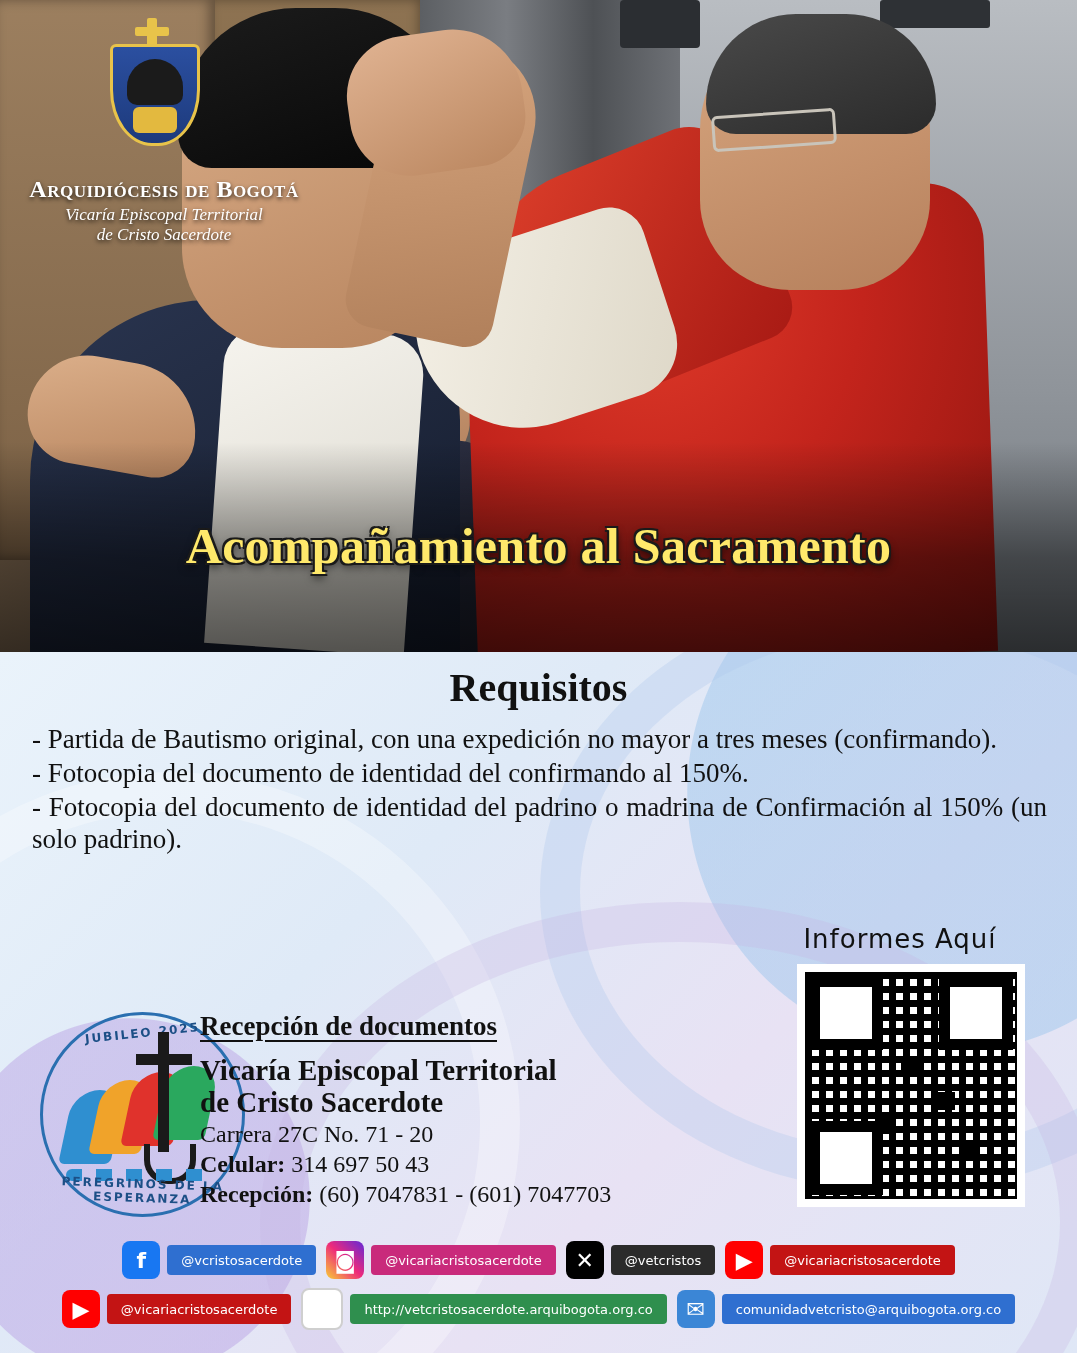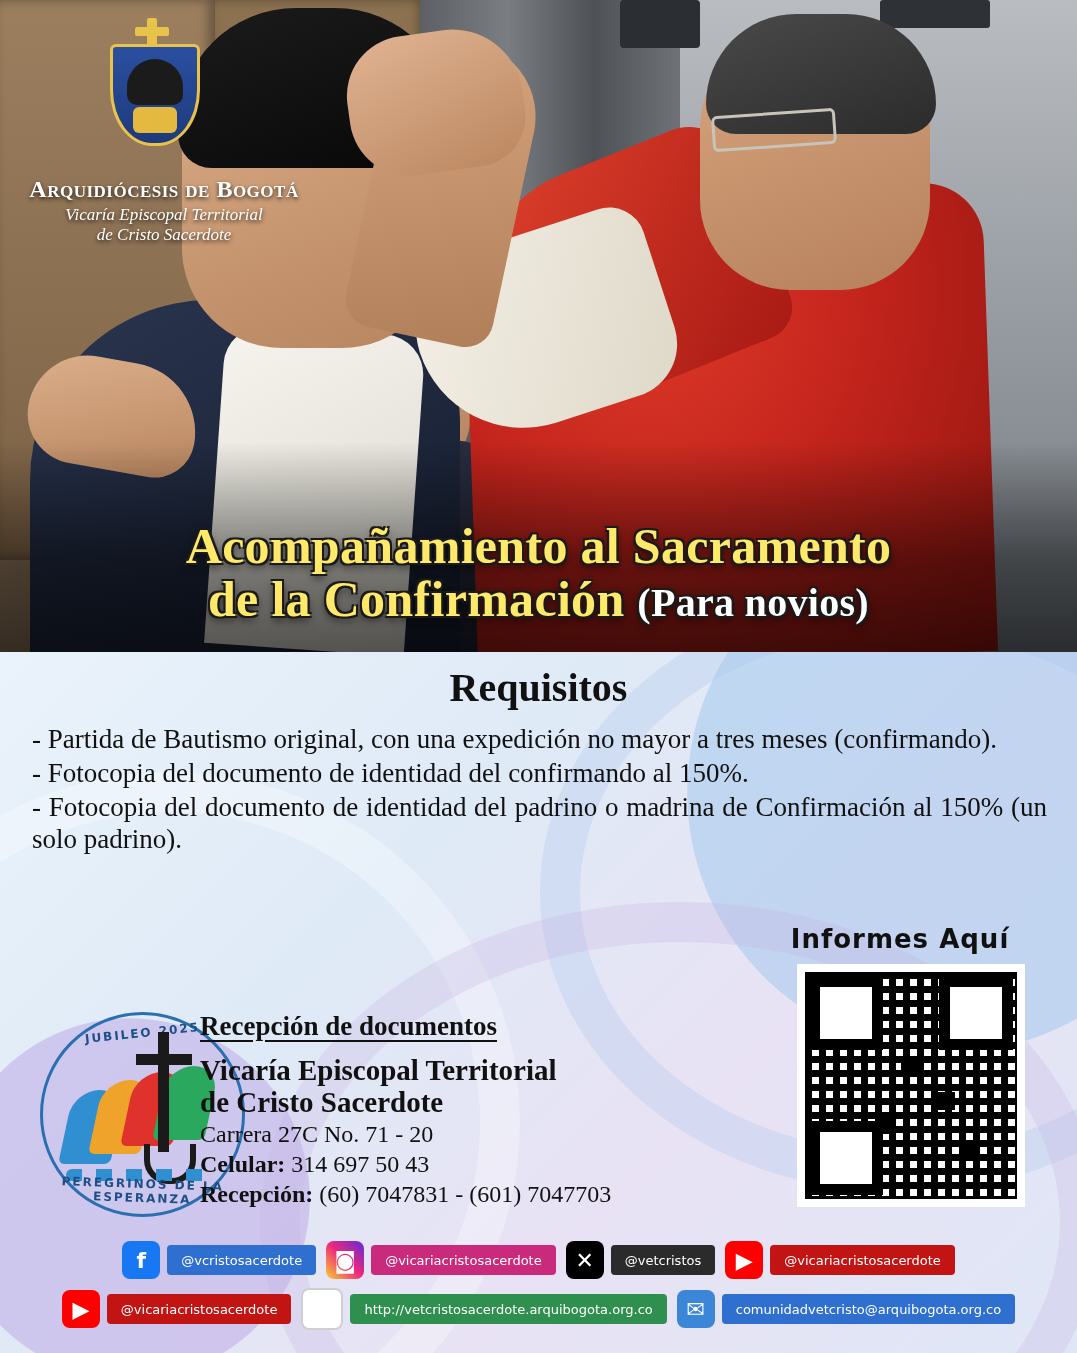--- a/index.html
+++ b/index.html
@@ -397,21 +397,21 @@
   }
   .rec-line b { font-weight: bold; }
 
   
   .informes {
     position: absolute;
     right: 52px; top: 272px;
     width: 250px;
     text-align: center;
     font-size: 26px;
-    font-weight: bold;
+    font-weight: normal;
     font-family: "DejaVu Sans", sans-serif;
     color: #111;
     letter-spacing: 1px;
   }
   .qr-box {
     position: absolute;
     right: 52px; top: 312px;
     width: 228px; height: 243px;
     background: #ffffff;
     padding: 8px;
@@ -607,24 +607,20 @@
       <div class="shield"></div>
     </div>
     <div class="logo-text">
       <div class="l1">Arquidiócesis de Bogotá</div>
       <div class="l2">Vicaría Episcopal Territorial</div>
       <div class="l3">de Cristo Sacerdote</div>
     </div>
 
     <div class="title-block">
       <div class="title-line">Acompañamiento al Sacramento</div>
-      <div class="title-line">
-        <span>de la Confirmación</span>
-        <span class="title-sub">(Para novios)</span>
-      </div>
     </div>
   </div>
 
   <div class="body-area">
     <div class="swoosh s1"></div>
     <div class="swoosh s2"></div>
     <div class="swoosh s3"></div>
 
     <div class="requisitos-title">Requisitos</div>
 

